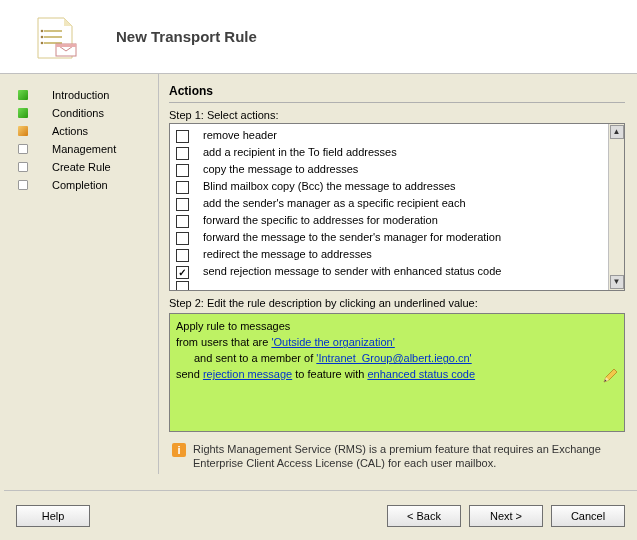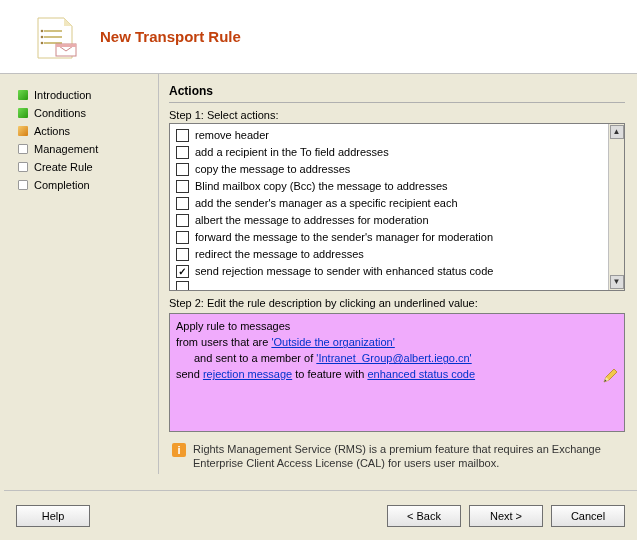--- a/index.html
+++ b/index.html
@@ -25,34 +25,35 @@
     align-items: center;
   }
   .header-icon {
     position: absolute;
     top: 14px; left: 32px;
     width: 48px; height: 48px;
   }
   .header-title {
     font-size: 15px;
     font-weight: bold;
-    color: #c2410c;
+    color: #404040;
+    margin-left: 16px;
   }
   .body {
     display: flex;
     height: 400px;
   }
   .nav {
     width: 158px;
     padding: 12px 0 0 18px;
   }
   .nav-item {
     display: flex;
     align-items: center;
-    gap: 6px;
+    gap: 24px;
     padding: 3px 0;
     color: #000;
   }
   .nav-bullet {
     width: 10px; height: 10px;
     display: inline-block;
   }
   .nav-bullet.done { background: linear-gradient(135deg,#6eda4f,#2a9a0f); border-radius:1px; }
   .nav-bullet.current { background: linear-gradient(135deg,#f6c96b,#d57f12); border-radius:1px; }
   .nav-bullet.todo { border:1px solid #999; background:#fff; border-radius:1px; }
@@ -101,39 +102,39 @@
   .sb-btn {
     width:14px; height:14px;
     background:#ddd;
     border:1px solid #999;
     font-size:8px; line-height:12px; text-align:center;
     color:#333;
     margin:1px;
   }
   .action-row {
     display:flex;
-    align-items:center;
-    gap:6px;
+    align-items:flex-end;
+    gap:14px;
     padding:1px 2px;
     line-height:15px;
   }
   .chk {
     width:13px; height:13px;
     border:1px solid #333;
     background:#fff;
     display:inline-flex;
     align-items:center;
     justify-content:center;
     font-size:10px;
     font-weight:bold;
   }
   .chk.checked::after { content:"✓"; color:#000; }
   .desc-box {
     border:1px solid #7f7f7f;
-    background:#f0abfc;
+    background:#bef264;
     height:144px;
     padding:4px 6px;
     position:relative;
     margin-top:2px;
   }
   .desc-line { line-height:16px; }
   .uline { color:#0033cc; text-decoration:underline; cursor:pointer; }
   .pencil {
     position:absolute;
     right:6px; top:54px;
@@ -247,21 +248,21 @@
           <div class="action-row">
               <span class="chk"></span>
               <span>Blind mailbox copy (Bcc) the message to addresses</span>
             </div>
           <div class="action-row">
               <span class="chk"></span>
               <span>add the sender's manager as a specific recipient each</span>
             </div>
           <div class="action-row">
               <span class="chk"></span>
-              <span>albert the message to addresses for moderation</span>
+              <span>forward the specific to addresses for moderation</span>
             </div>
           <div class="action-row">
               <span class="chk"></span>
               <span>forward the message to the sender's manager for moderation</span>
             </div>
           <div class="action-row">
               <span class="chk"></span>
               <span>redirect the message to addresses</span>
             </div>
           <div class="action-row">
@@ -297,21 +298,21 @@
           <polygon points="2,14 4,9 7,12" fill="#f7e7a6"></polygon>
           <polygon points="2,14 3.2,11.4 4.6,12.8" fill="#444"></polygon>
         </svg>
       </div>
 
       <div class="info-row">
         <svg class="info-icon" viewBox="0 0 16 16">
           <rect x="1" y="1" width="14" height="14" rx="2" fill="#f19b2c"></rect>
           <text x="8" y="12" text-anchor="middle" font-size="11" font-weight="bold" fill="#fff" font-family="Arial">i</text>
         </svg>
-        <div style="line-height:14px">Rights Management Service (RMS) is a premium feature that requires an Exchange Enterprise Client Access License (CAL) for users user mailbox.</div>
+        <div style="line-height:14px">Rights Management Service (RMS) is a premium feature that requires an Exchange Enterprise Client Access License (CAL) for each user mailbox.</div>
       </div>
     </div>
   </div>
 
   <div class="footer">
     <button class="btn">Help</button>
     <div class="spacer"></div>
     <button class="btn">&lt; Back</button>
     <button class="btn">Next &gt;</button>
     <button class="btn">Cancel</button>

